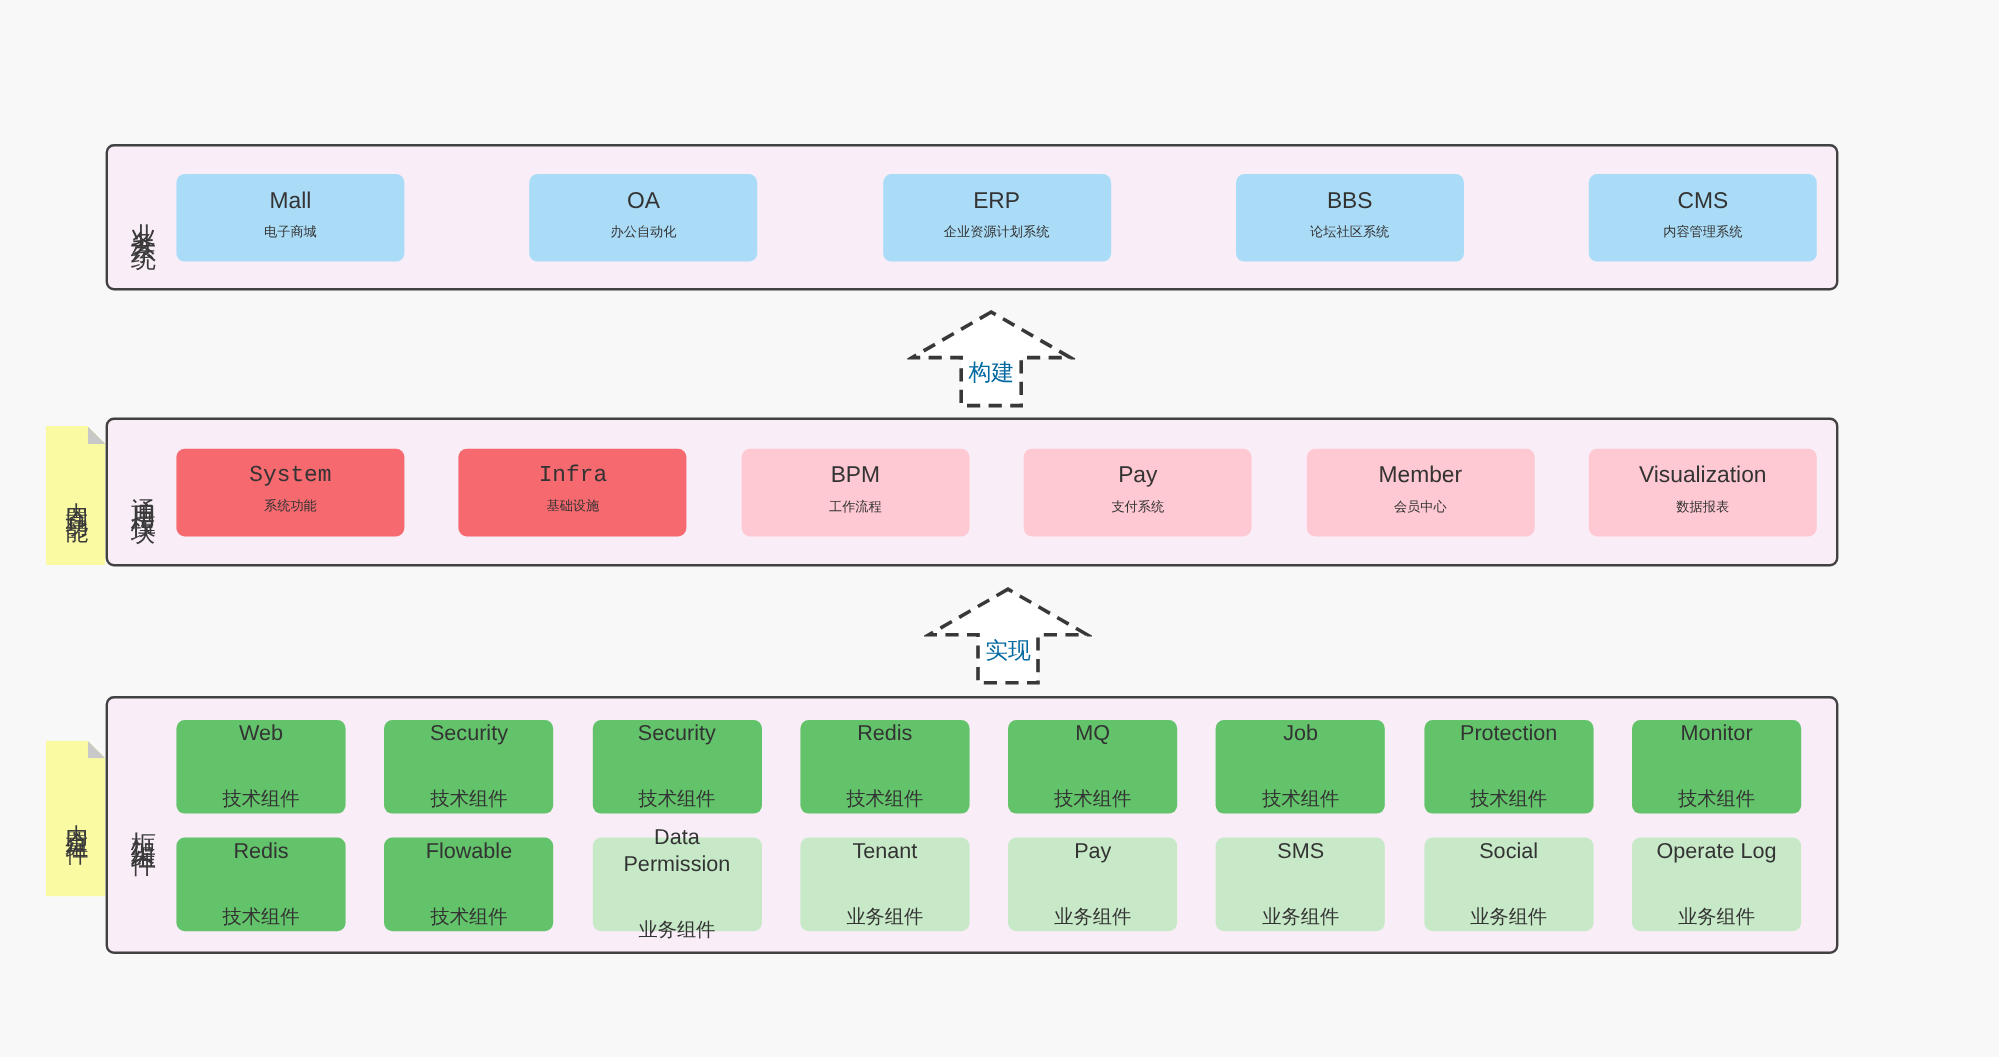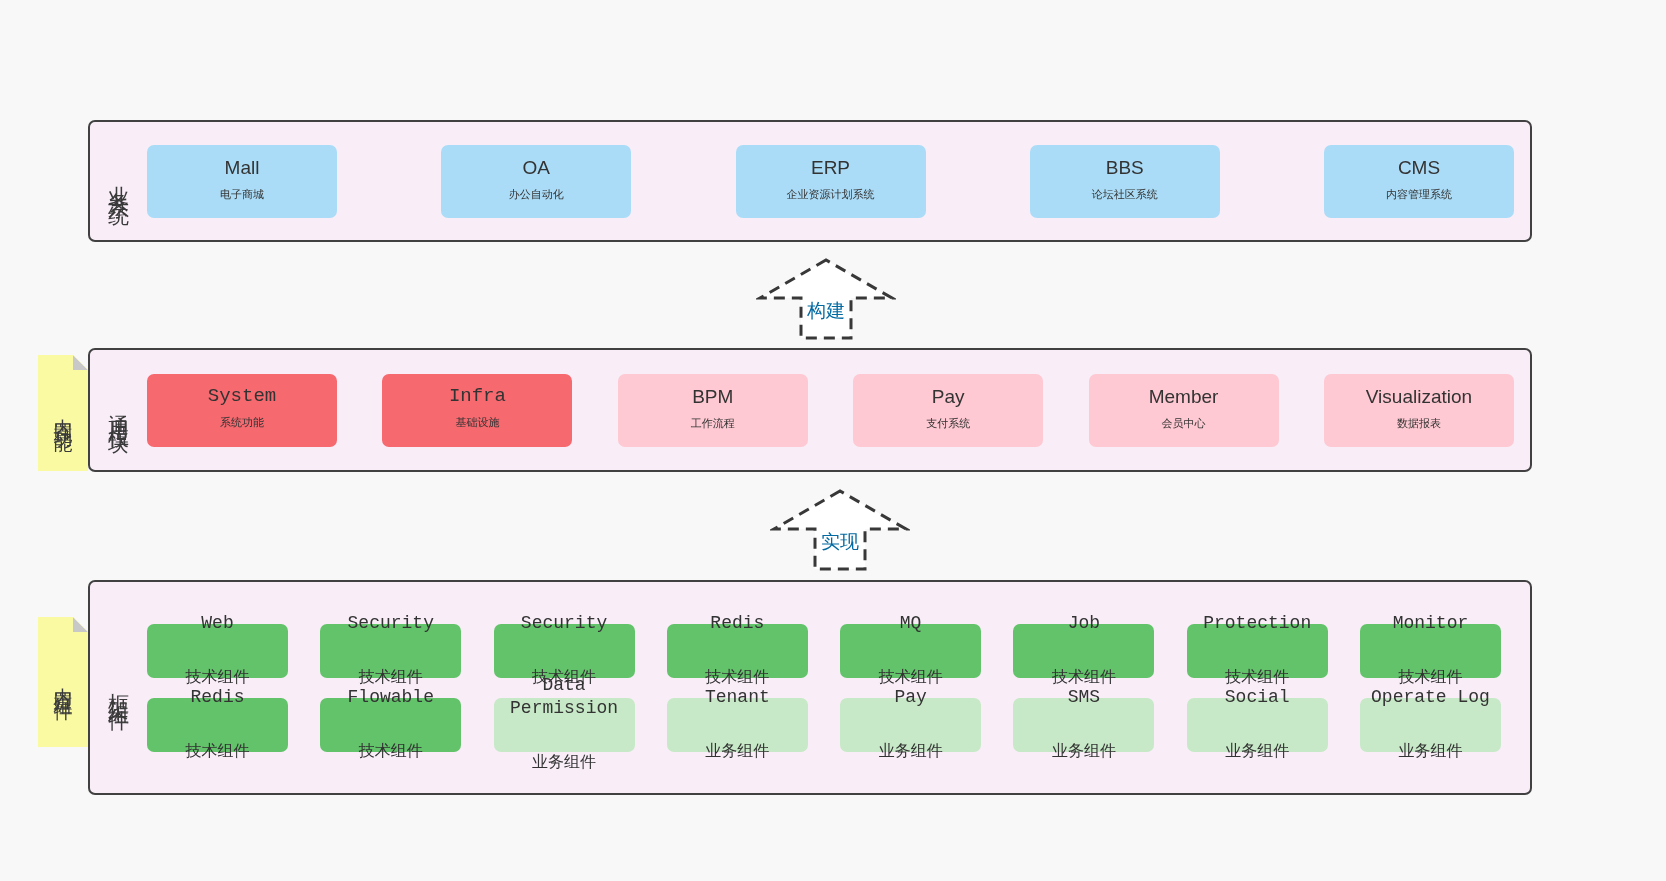--- a/index.html
+++ b/index.html
@@ -55,21 +55,21 @@
     border-radius: 7px;
     display: flex;
     flex-direction: column;
     align-items: center;
     justify-content: center;
     text-align: center;
     color: #333333;
     line-height: 27px;
   }
   .box-wide { width: 190px; height: 73px; }
-  .box-narrow { width: 141px; height: 54px; line-height: 23px; padding: 0 9px; font-family: Liberation Mono, monospace; }
+  .box-narrow { width: 141px; height: 78px; line-height: 23px; padding: 0 9px; }
   .box-name { font-size: 19px; }
   .box-narrow .box-name { font-size: 18px; }
   .box-desc { font-size: 11px; }
   .box-narrow .box-desc { font-size: 16px; margin-top: 32px; }
   .blue      { background: var(--blue, #abdcf7); }
   .red       { background: var(--red, #f5696f); font-family: Liberation Mono, monospace; }
   .pink      { background: var(--pink, #fec9d2); }
   .green     { background: var(--green, #62c36a); }
   .lightgreen{ background: var(--light-green, #c7e9c7); }
 

